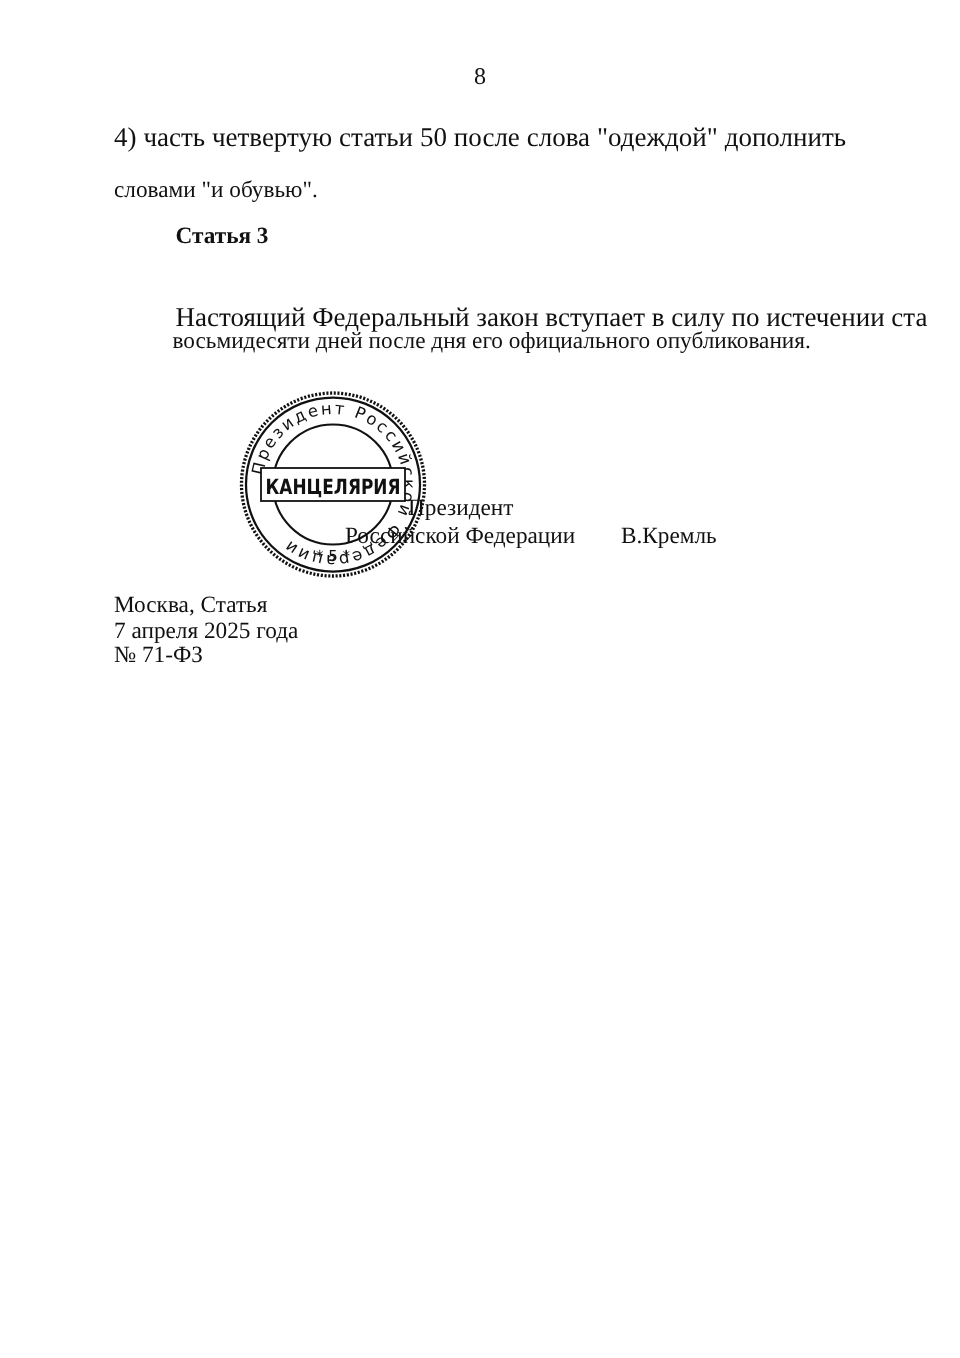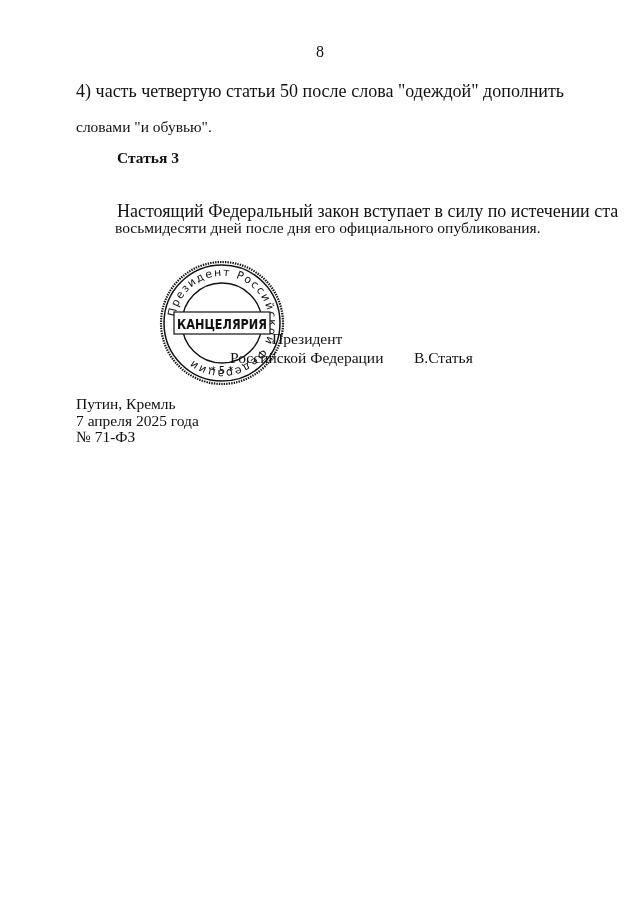--- a/index.html
+++ b/index.html
@@ -23,34 +23,34 @@
 
 <div class="abs plain bold" style="left:117px; top:149px;">Статья 3</div>
 
 <div class="abs just" style="left:76px; top:185px;margin-top:16px;">
   <span style="display:inline-block; width:41px;"></span><span style="display:inline-block; width:447px; text-align:justify; text-align-last:justify;">Настоящий  Федеральный  закон  вступает  в  силу  по  истечении  ста</span>
 </div>
 <div class="abs plain" style="left:76px; top:219px;margin-left:39px;">восьмидесяти дней после дня его официального опубликования.</div>
 
 <div class="abs plain" style="left:272px; top:330px;">Президент</div>
 <div class="abs plain" style="left:230px; top:349px;">Российской Федерации</div>
-<div class="abs plain" style="left:414px; top:349px;">В.Статья</div>
+<div class="abs plain" style="left:414px; top:349px;">В.Кремль</div>
 
 <div class="stamp">
   <svg viewBox="0 0 128 126">
     <defs>
       <path id="ringPath" d="M 64 63 m -47 0 a 47 47 0 1 1 94 0 a 47 47 0 1 1 -94 0"></path>
     </defs>
     <circle cx="64" cy="63" r="61" fill="none" stroke="#111" stroke-width="2.2" stroke-dasharray="1.4 1.1"></circle>
     <circle cx="64" cy="63" r="58" fill="none" stroke="#111" stroke-width="1.5"></circle>
     <circle cx="64" cy="63" r="40" fill="none" stroke="#111" stroke-width="1.4"></circle>
     <text font-family="DejaVu Sans, sans-serif" font-size="11" fill="#111" letter-spacing="1.5">
       <textPath href="#ringPath" startOffset="2%">Президент Российской Федерации</textPath>
     </text>
     <rect x="16" y="52" width="96" height="22" fill="#fff" stroke="#111" stroke-width="1.2"></rect>
     <text x="64" y="69" text-anchor="middle" font-family="DejaVu Sans, sans-serif" font-size="14" font-weight="bold" fill="#111" textLength="90" lengthAdjust="spacingAndGlyphs">КАНЦЕЛЯРИЯ</text>
     <text x="64" y="114" text-anchor="middle" font-family="DejaVu Sans, sans-serif" font-size="10" fill="#111">* 5 *</text>
   </svg>
 </div>
 
-<div class="abs plain" style="left:76px; top:395px;">Путин, Кремль</div>
+<div class="abs plain" style="left:76px; top:395px;">Москва, Статья</div>
 <div class="abs plain" style="left:76px; top:412px;">7 апреля 2025 года</div>
 <div class="abs plain" style="left:76px; top:428px;">№ 71-ФЗ</div>
 
 </body></html>

